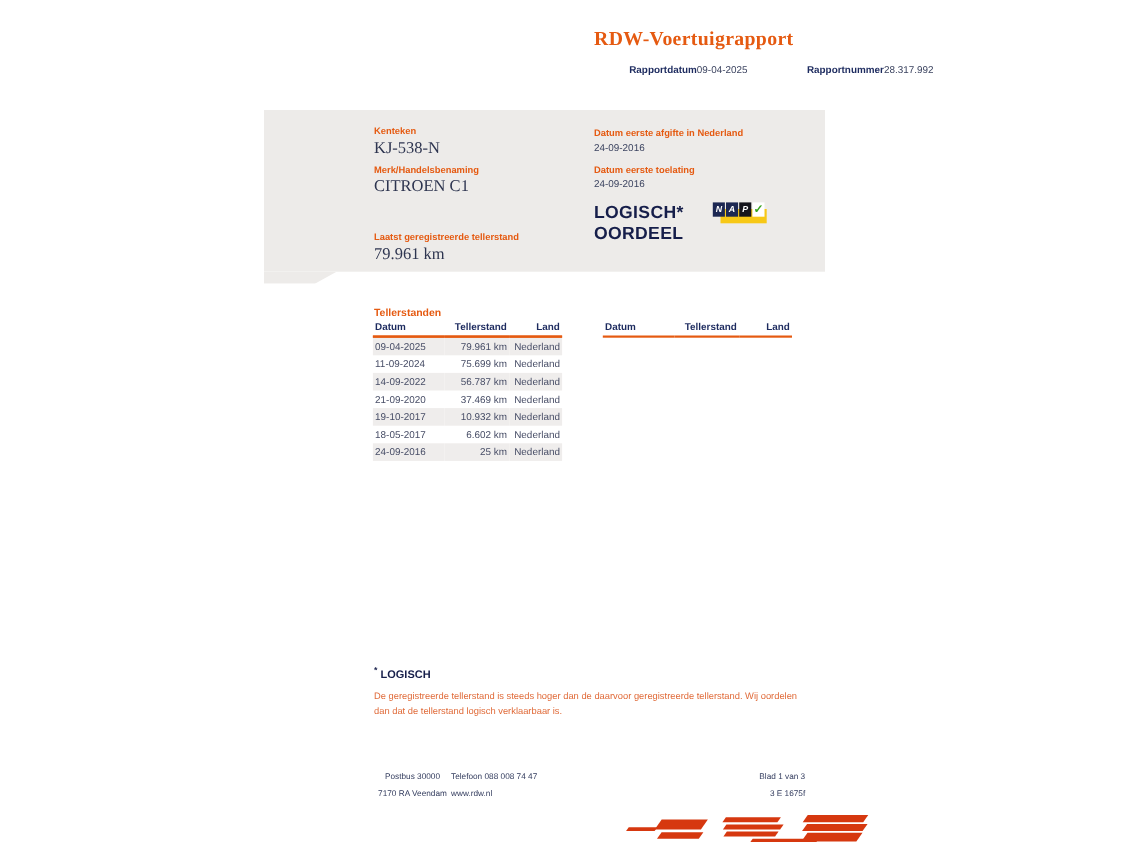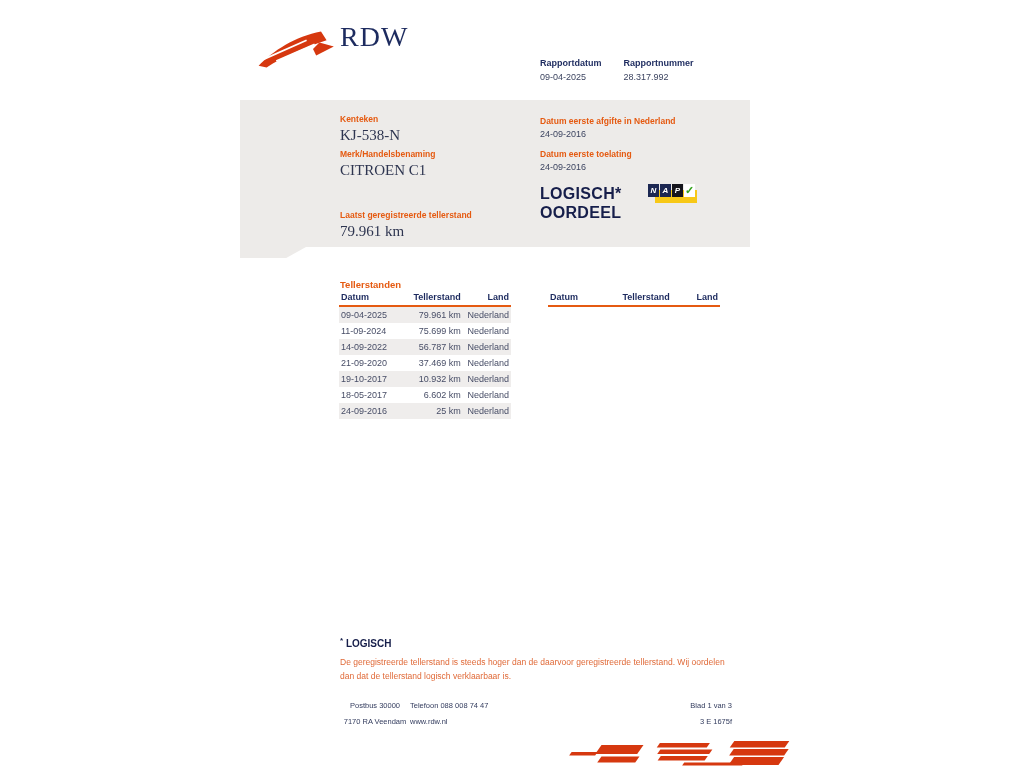--- a/index.html
+++ b/index.html
@@ -17,21 +17,21 @@
     position:absolute; left:83px; top:-3px;
     font-family:"Liberation Serif", serif; font-size:28px; letter-spacing:1px;
     color:#1d2b5f;
   }
   .title-block { position:absolute; left:540px; top:25px; width:260px; }
   .doc-title {
     font-family:"Liberation Serif", serif; font-weight:bold;
     font-size:18px; color:#e55a11; letter-spacing:0.3px;
   }
   .meta-row { position:absolute; left:540px; top:58px; display:flex; gap:22px; }
-  .meta-col { display:flex; flex-direction:column; }
+  .meta-col { display:flex; flex-direction:row;margin-left:32px; }
   .meta-label { font-size:9px; font-weight:bold; color:#1d2b5f; margin-bottom:4px; }
   .meta-value { font-size:9px; color:#3c4460; }
 
   
   .panel {
     position:absolute; left:240px; top:100px; width:510px; height:147px;
     background:#edebe9;
   }
   .panel-notch {
     position:absolute; left:240px; top:247px; width:66px; height:11px;
@@ -72,54 +72,44 @@
   .tbl th {
     font-weight:bold; color:#1d2b5f; padding:2px 2px 3px 2px;
     border-bottom:2px solid #e55a11; text-align:right;
   }
   .tbl th:first-child { text-align:left; }
   .tbl td { color:#474d66; padding:3px 2px; text-align:right; height:15px; }
   .tbl td:first-child { text-align:left; }
   .tbl tbody tr:nth-child(odd) { background:#efedec; }
 
   
-  .footnote { position:absolute; left:340px; top:605px; width:392px;margin-top:31px; }
+  .footnote { position:absolute; left:340px; top:605px; width:392px; }
   .footnote-title { font-size:10px; font-weight:bold; color:#161e4a; }
   .footnote-title sup { font-size:8px; }
   .footnote-body { margin-top:6px; font-size:8.5px; line-height:14px; color:#e06a38; }
 
   
   .footer { position:absolute; left:340px; top:701px; width:392px; font-size:7.5px; color:#333c5e; }
   .footer-line { display:flex; margin-bottom:7px; }
   .footer-c1 { width:70px;text-align:center; }
   .footer-c2 { flex:1; }
   .footer-c3 { text-align:right; }
 
   
   .bottom-art { position:absolute; left:540px; top:740px; width:250px; height:28px; overflow:hidden; }
 </style>
 </head>
 <body>
 
 <div class="page">
 
-  <div class="logo-wrap">
-    <span class="logo-bird">
-      <svg width="80" height="44" viewBox="0 0 100 54">
-        <g fill="#d6380f">
-          <path d="M2 48 C 20 29, 48 11, 80 5 L 87 16 C 60 25, 32 37, 12 50 Z"></path>
-          <path d="M78 19 L 96 24 L 74 35 L 70 27 Z"></path>
-        </g>
-        <path d="M8 40 L62 16" stroke="#ffffff" stroke-width="2.2" fill="none"></path>
-        <path d="M24 42 L72 21" stroke="#ffffff" stroke-width="2.2" fill="none"></path>
-      </svg>
-    </span>
-    <span class="logo-text">RDW</span>
-  </div>
-
+
+  <div class="title-block">
+    <div class="doc-title">RDW-Voertuigrapport</div>
+  </div>
   <div class="meta-row">
     <div class="meta-col">
       <span class="meta-label">Rapportdatum</span>
       <span class="meta-value">09-04-2025</span>
     </div>
     <div class="meta-col">
       <span class="meta-label">Rapportnummer</span>
       <span class="meta-value">28.317.992</span>
     </div>
   </div>

